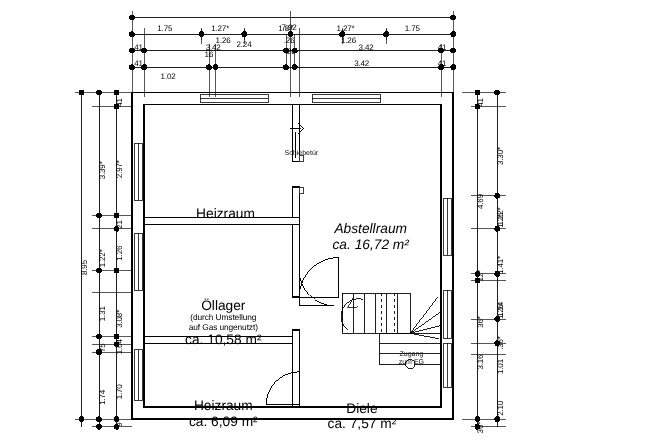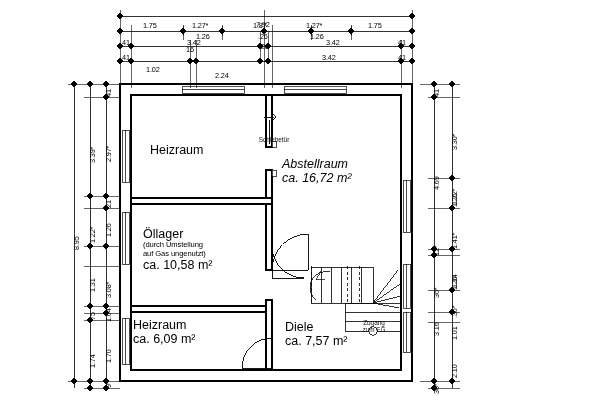--- a/index.html
+++ b/index.html
@@ -20,23 +20,25 @@
     position: absolute;
     left: 424px; top: 10px;
     font-size: 19px;
     color: #1a1a1a;
     letter-spacing: 0.2px;
     white-space: nowrap;
   }
   
   .room {
     position: absolute;
+    text-align: center;
     color: #000;
     line-height: 1.12;
     white-space: nowrap;
+    margin-top: 44px;
   }
   .room .rname { font-size: 12.5px; }
   .room .rarea { font-size: 12.5px; }
   .room .rnote { font-size: 7.6px; letter-spacing: -0.1px; }
   .tiny-label {
     position: absolute;
     font-size: 6.4px;
     color: #111;
     text-align: center;
     line-height: 1.15;
@@ -351,21 +353,21 @@
 
   <div class="dim" style="left:122px; top:38px;">41</div>
   <div class="dim" style="left:187px; top:38px;">3.42</div>
   <div class="dim" style="left:259px; top:42px;">.26</div>
   <div class="dim" style="left:326px; top:38px;">3.42</div>
   <div class="dim" style="left:398px; top:38px;">41</div>
 
   <div class="dim" style="left:122px; top:53px;">41</div>
   <div class="dim" style="left:146px; top:53px;margin-top:12px;">1.02</div>
   <div class="dim" style="left:186px; top:45px;">16</div>
-  <div class="dim" style="left:215px; top:71px;">2.24</div>
+  <div class="dim" style="left:215px; top:36px;">2.24</div>
   <div class="dim" style="left:322px; top:53px;">3.42</div>
   <div class="dim" style="left:398px; top:53px;">41</div>
 
   <div class="dim v" style="left:72px; top:250px;">8.95</div>
 
   <div class="dim v" style="left:88px; top:163px;">3.39*</div>
   <div class="dim v" style="left:88px; top:243px;">1.22*</div>
   <div class="dim v" style="left:88px; top:292px;">1.31</div>
   <div class="dim v" style="left:88px; top:320px;">75</div>
   <div class="dim v" style="left:88px; top:368px;">1.74</div>

